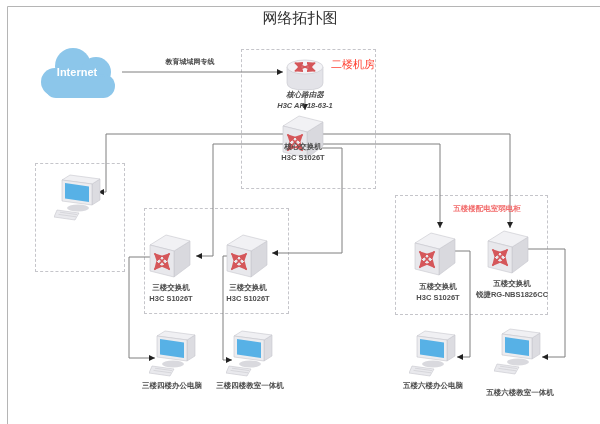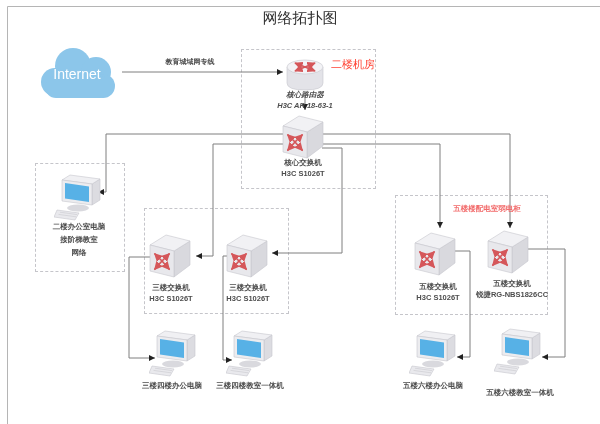--- a/index.html
+++ b/index.html
@@ -7,21 +7,21 @@
     position:relative;width:600px;height:424px;background:#ffffff;overflow:hidden;
     font-family:"Liberation Sans","DejaVu Sans",sans-serif;
   }
   .zone{position:absolute;border:1px dashed #c5c5ca;z-index:1;}
   #diagram-svg{position:absolute;left:0;top:0;z-index:2;}
   .lbl{position:absolute;z-index:3;white-space:nowrap;color:#4d4d4d;
        font-size:7.5px;font-weight:600;text-align:center;transform:translateX(-50%);}
   .lbl div{line-height:11px;}
   .title{font-size:15px;font-weight:400;color:#303030;top:9px;left:300px;}
   .red-label{color:#ff4334;}
-  .cloud-label{color:#ffffff;font-size:14px;font-weight:400;}
+  .cloud-label{color:#ffffff;font-size:11px;font-weight:700;}
   .pc-lines div{line-height:13px;}
 </style>
 </head>
 <body>
 
 <div id="canvas">
 
   <div class="zone" style="left:241px;top:49px;width:133px;height:138px;"></div>
   <div class="zone" style="left:35px;top:163px;width:88px;height:107px;"></div>
   <div class="zone" style="left:144px;top:208px;width:143px;height:104px;"></div>
@@ -123,30 +123,25 @@
   <div class="lbl" style="left:190px;top:57px;font-size:7px;">教育城域网专线</div>
 
   <div class="lbl red-label" style="left:353px;top:57px;font-size:11px;font-weight:400;">二楼机房</div>
   <div class="lbl" style="left:487px;top:204px;color:#f26d6d;font-size:7.5px;">五楼楼配电室弱电柜</div>
 
   <div class="lbl" style="left:305px;top:89px;font-style:italic;">
     <div>核心路由器</div>
     <div>H3C AR 18-63-1</div>
   </div>
 
-  <div class="lbl" style="left:303px;top:157px;">
+  <div class="lbl" style="left:303px;top:141px;">
     <div>核心交换机</div>
     <div>H3C S1026T</div>
   </div>
 
-  <div class="lbl pc-lines" style="left:79px;top:220px;">
-    <div>二楼办公室电脑</div>
-    <div>接阶梯教室</div>
-    <div>网络</div>
-  </div>
 
   <div class="lbl" style="left:171px;top:282px;">
     <div>三楼交换机</div>
     <div>H3C S1026T</div>
   </div>
 
   <div class="lbl" style="left:248px;top:282px;">
     <div>三楼交换机</div>
     <div>H3C S1026T</div>
   </div>

